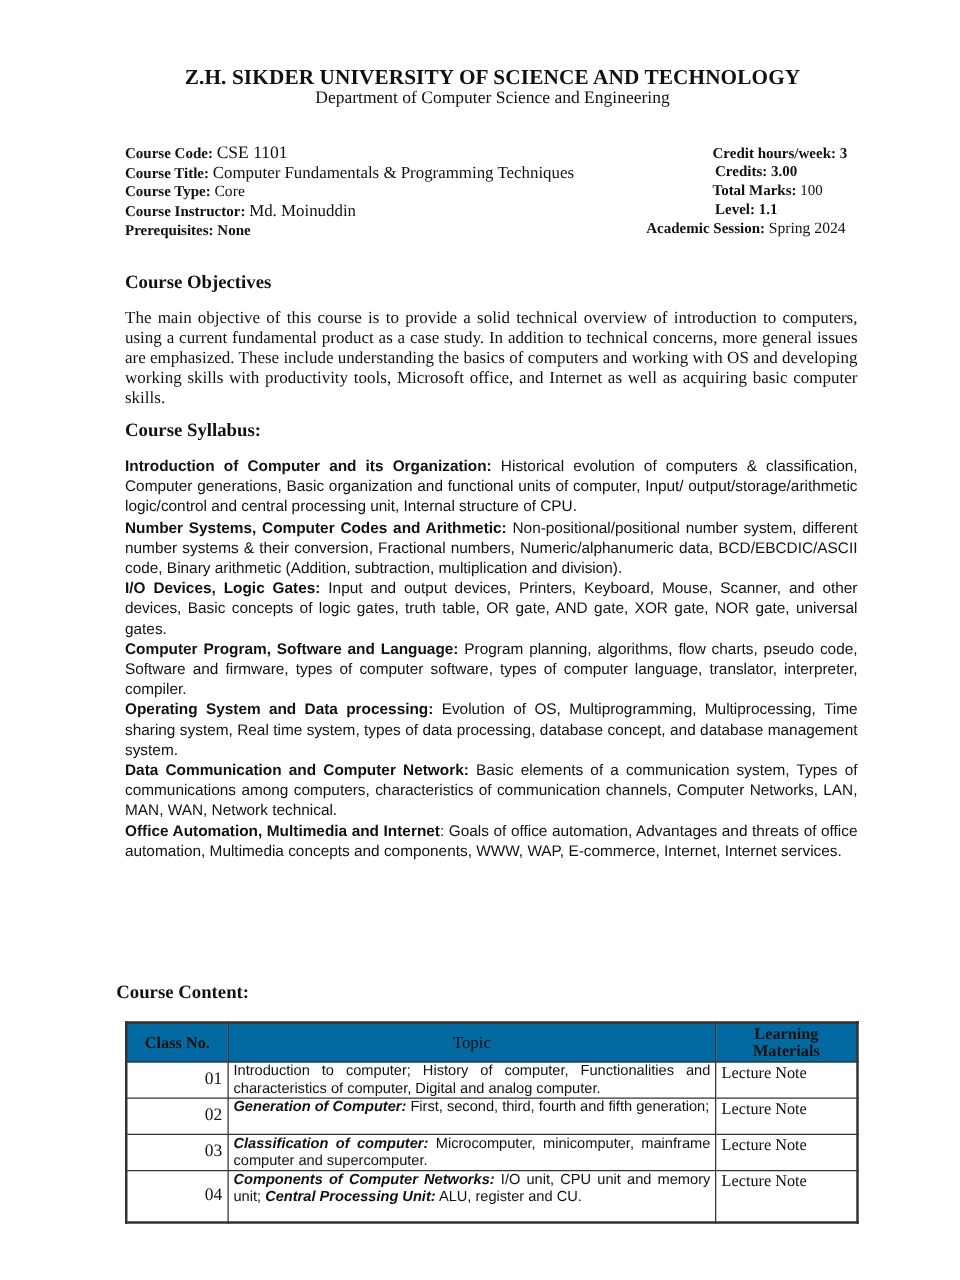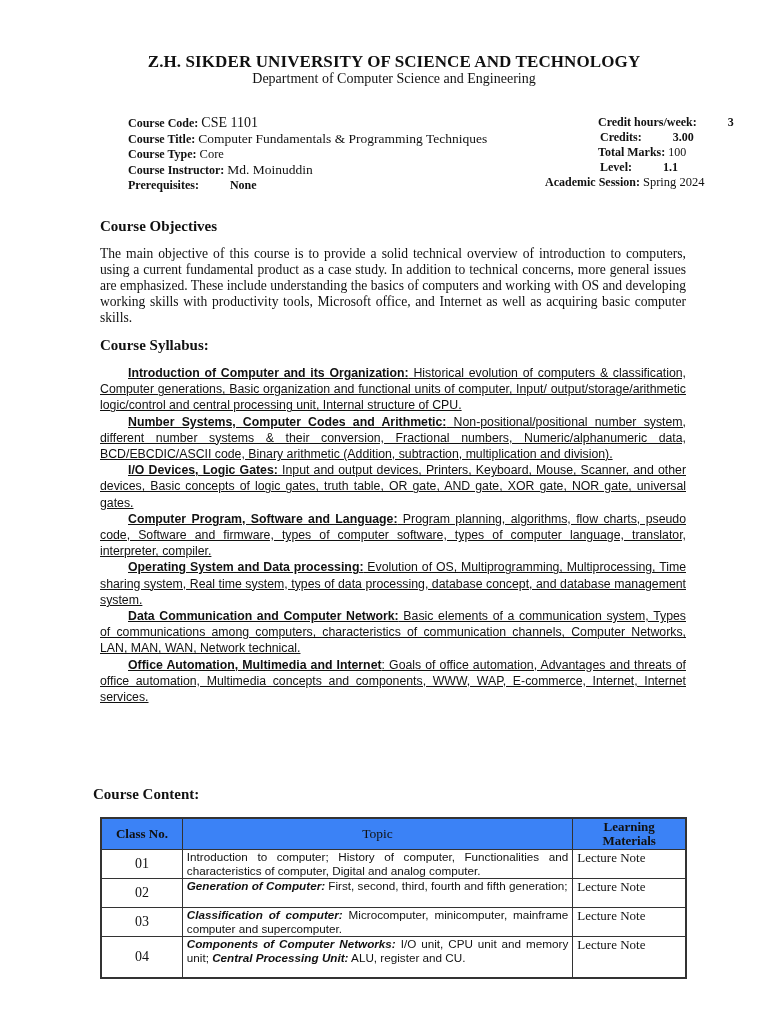--- a/index.html
+++ b/index.html
@@ -8,37 +8,37 @@
     .cal { font-family: "Liberation Sans", "DejaVu Sans", sans-serif; }
 
     #univ-title { position: absolute; top: 52px; left: 0; width: 788px; text-align: center; font-size: 17px; font-weight: bold; letter-spacing: 0.1px; }
     #dept { position: absolute; top: 71px; left: 0; width: 788px; text-align: center; font-size: 14px; }
 
     .info-left { position: absolute; left: 100px; top: 115px; font-size: 12px; line-height: 15px; }
     .info-left .row { white-space: nowrap; }
     .info-left .val-lg { font-size: 14px; }
     .info-left .val { font-size: 12.5px; margin-top: 48px; }
     .info-right { position: absolute; top: 115px; font-size: 12px; line-height: 15px; white-space: nowrap; }
-    b { font-weight: bold; margin-left: 28px; }
+    b { font-weight: bold; }
 
     .h2 { position: absolute; left: 100px; font-size: 15px; font-weight: bold; }
     #obj-title { top: 218px; }
     #syl-title { top: 337px; }
     #content-title { left: 93px; top: 786px; }
 
     #obj-text { position: absolute; left: 100px; top: 246px; width: 586px; font-size: 13.6px; line-height: 16px; text-align: justify; }
 
     #syllabus { position: absolute; left: 100px; top: 365px; width: 586px; font-size: 12.3px; line-height: 16.2px; text-align: justify; }
-    #syllabus p { margin: 0; text-decoration: underline; }
+    #syllabus p { margin: 0; }
 
     table#content-table { position: absolute; left: 100px; top: 817px; width: 587px; border-collapse: collapse; border: 2px solid #333; }
     #content-table th, #content-table td { border: 1px solid #333; vertical-align: top; padding: 0 4px; }
-    #content-table th { background: #3b82f6; font-family: "Liberation Serif", serif; font-weight: normal; font-size: 13.5px; height: 30px; vertical-align: middle; }
+    #content-table th { background: #0369a1; font-family: "Liberation Serif", serif; font-weight: normal; font-size: 13.5px; height: 30px; vertical-align: middle; }
     #content-table th.bold { font-weight: bold; font-size: 13px; line-height: 14px; }
-    #content-table td.cls { text-align: center; vertical-align: middle; width: 72px; font-family: "Liberation Serif", serif; font-size: 14px; }
+    #content-table td.cls { text-align: right; vertical-align: middle; width: 72px; font-family: "Liberation Serif", serif; font-size: 14px; }
     #content-table td.topic { font-family: "Liberation Sans", sans-serif; font-size: 11.7px; line-height: 13.5px; text-align: justify; width: 383px; }
     #content-table td.mat { font-family: "Liberation Serif", serif; font-size: 13px; width: 104px; padding-top: 0; margin-left: 24px; }
     #content-table td.topic i { font-weight: bold; margin-top: 16px; }
     tr.r1 td { height: 28px; }
     tr.r2 td { height: 28px; }
     tr.r3 td { height: 28px; }
     tr.r4 td { height: 40px; }
   </style>
 </head>
 <body>

